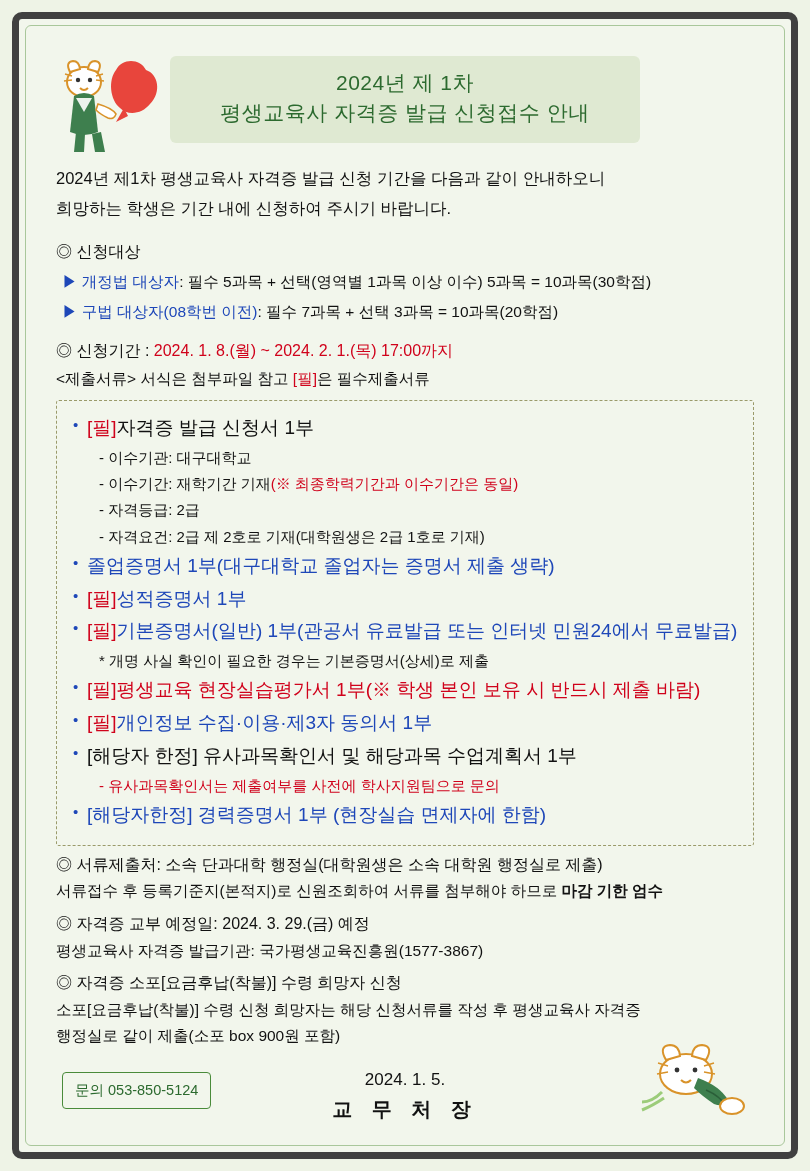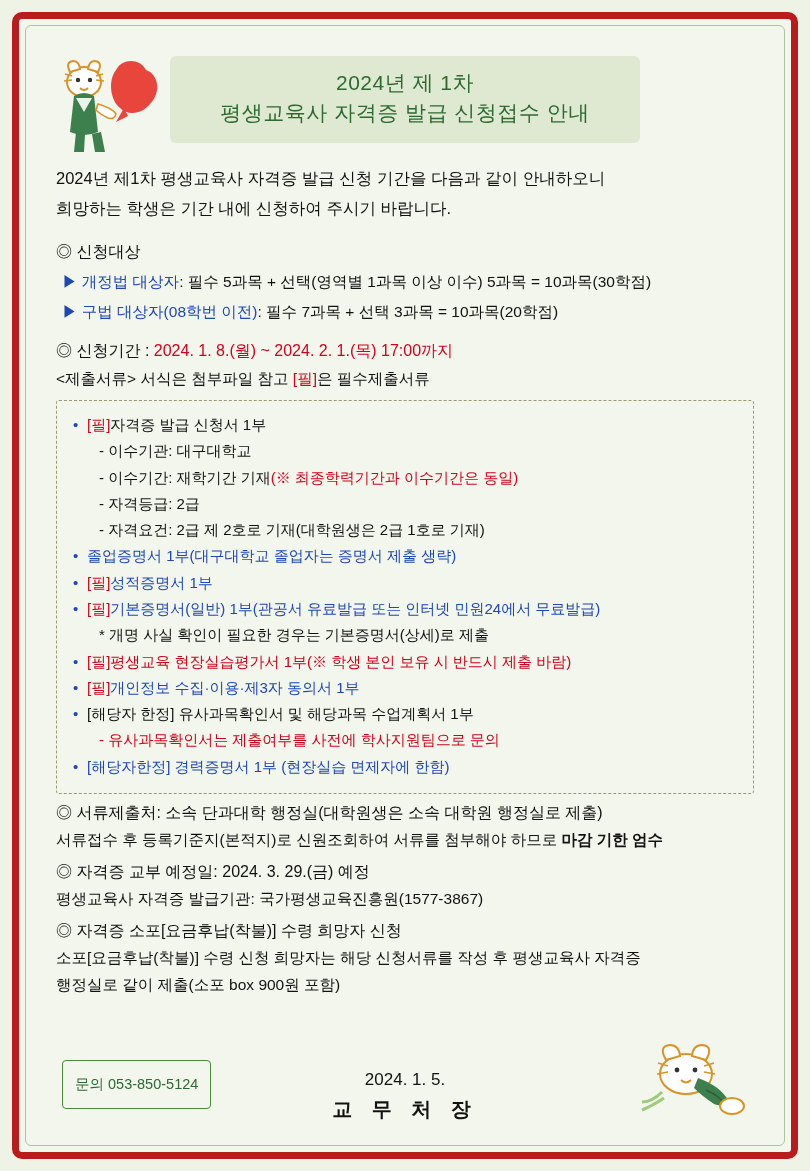--- a/index.html
+++ b/index.html
@@ -10,21 +10,21 @@
   }
   body {
     background: #eef3e6;
     padding: 12px;
   }
   .poster {
     position: relative;
     width: 786px;
     height: 1147px;
     background: #f2f6ec;
-    border: 7px solid #b91c1c;
+    border: 7px solid #404040;
     border-radius: 10px;
     padding: 6px;
   }
   .inner-frame {
     position: relative;
     width: 100%;
     height: 100%;
     border: 1px solid #a9c79b;
     border-radius: 6px;
     padding: 22px 30px 10px 30px;
@@ -90,21 +90,21 @@
   .docs-note .red { color: #d0021b; }
 
   
   .dashed-box {
     margin-top: 10px;
     border: 1px dashed #9a9a6a;
     border-radius: 3px;
     padding: 12px 14px 12px 16px;
   }
   .dl-item {
-    font-size: 15px;
+    font-size: 19px;
     line-height: 1.62;
     color: #111;
     padding-left: 14px;
     position: relative;
     margin-bottom: 2px;
   }
   .dl-item.dot::before {
     content: "•";
     position: absolute;
     left: 0; top: 0;
@@ -129,21 +129,21 @@
     color: #111;
   }
   .foot-line.head { font-size: 16px; }
   .bold { font-weight: bold; }
 
   .contact {
     position: absolute;
     left: 36px; bottom: 36px;
     border: 1px solid #4a8b3a;
     border-radius: 4px;
-    padding: 14px 12px;
+    padding: 8px 12px;
     font-size: 14.5px;
     color: #2c6a2f;
     background: #f2f6ec;
   }
   .signature {
     position: absolute;
     left: 0; right: 0; bottom: 22px;
     text-align: center;
   }
   .sig-date { font-size: 17px; color: #111; }

